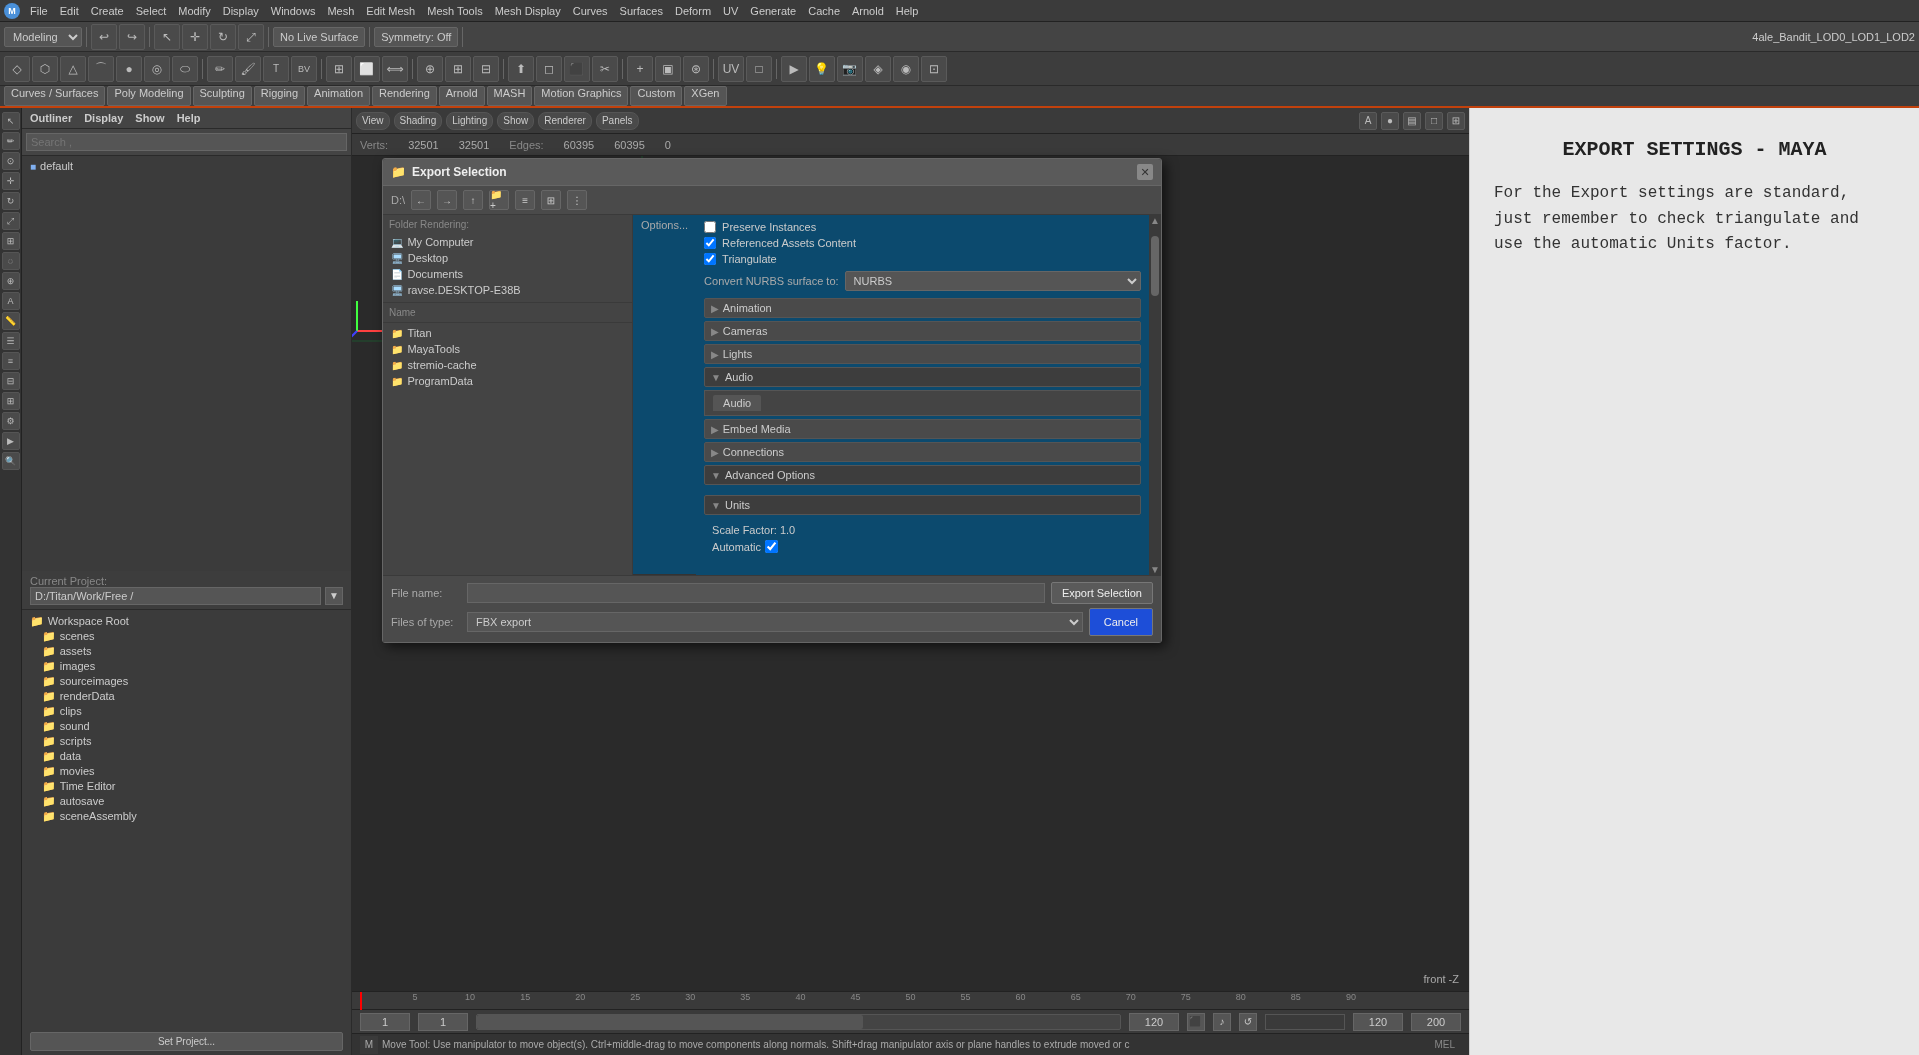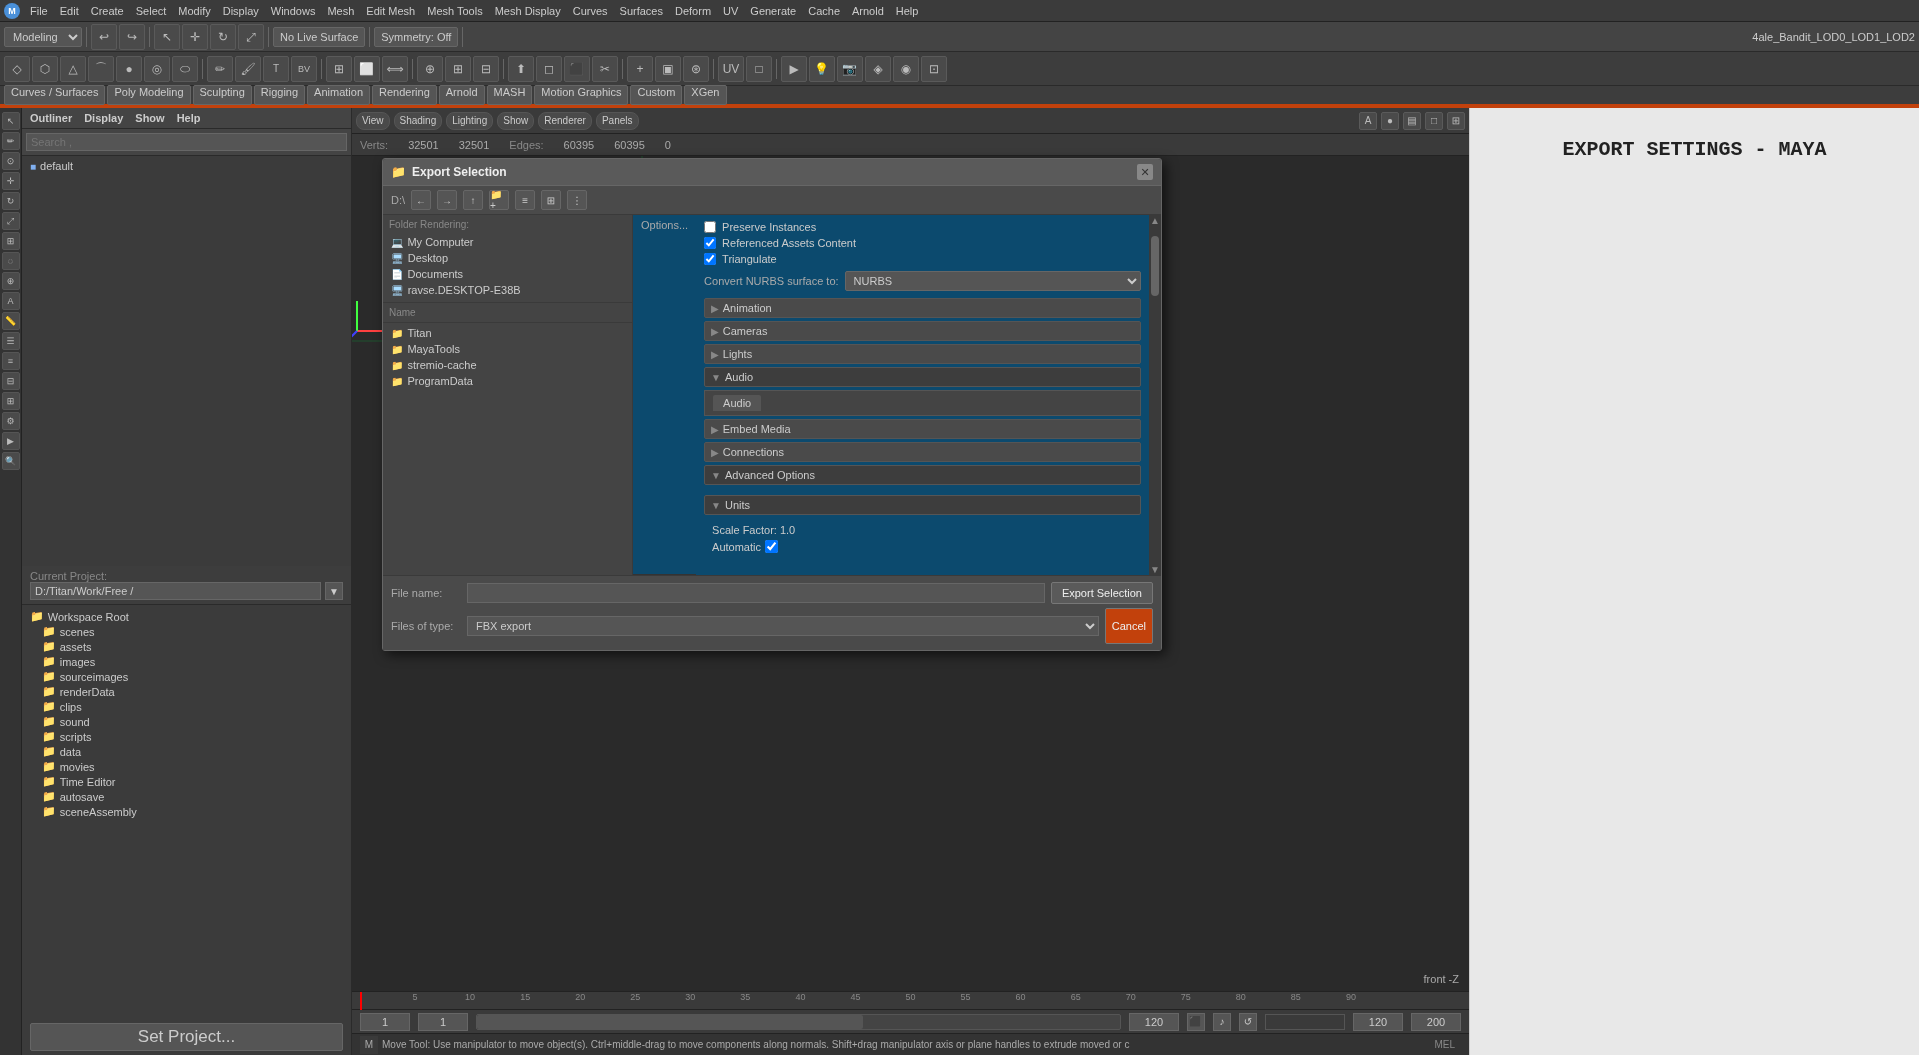--- a/index.html
+++ b/index.html
@@ -574,25 +574,25 @@
       border: 1px solid #777;
       color: #eee;
       height: 22px;
       padding: 0 10px;
       font-size: 11px;
       cursor: pointer;
       border-radius: 2px;
       white-space: nowrap;
     }
     .cancel-btn {
-      background: #c2410c;
+      background: #1d4ed8;
       border: 1px solid #777;
       color: #eee;
-      height: 36px;
-      padding: 0 6px;
+      height: 28px;
+      padding: 0 14px;
       font-size: 11px;
       cursor: pointer;
       border-radius: 2px;
     }
     .files-type-select {
       flex: 1;
       background: #555;
       border: 1px solid #666;
       color: #ccc;
       height: 20px;
@@ -673,21 +673,21 @@
     }
     .tree-folder { color: #f0a030; }
     .tree-indent-1 { padding-left: 12px; }
 
     .set-project-btn {
       margin: 4px 8px;
       background: #555;
       border: 1px solid #666;
       color: #ccc;
       padding: 3px 8px;
-      font-size: 17px;
+      font-size: 10px;
       cursor: pointer;
       border-radius: 2px;
     }
 
     
     .icon-sidebar {
       width: 22px;
       background: #333;
       display: flex;
       flex-direction: column;
@@ -794,21 +794,21 @@
     <div class="toolbar-sep"></div>
     <div class="icon-btn">▶</div>
     <div class="icon-btn">💡</div>
     <div class="icon-btn">📷</div>
     <div class="icon-btn">◈</div>
     <div class="icon-btn">◉</div>
     <div class="icon-btn">⊡</div>
   </div>
 </div>
 
-<div style="background:#3d3d3d;height:22px;display:flex;align-items:center;padding:0 4px;gap:2px;border-bottom:4px solid #c2410c;flex-shrink:0;">
+<div style="background:#3d3d3d;height:22px;display:flex;align-items:center;padding:0 4px;gap:2px;border-bottom:2px solid #c2410c;flex-shrink:0;">
   <div class="toolbar-btn">Curves / Surfaces</div>
   <div class="toolbar-btn" style="background:#555;">Poly Modeling</div>
   <div class="toolbar-btn">Sculpting</div>
   <div class="toolbar-btn">Rigging</div>
   <div class="toolbar-btn">Animation</div>
   <div class="toolbar-btn">Rendering</div>
   <div class="toolbar-btn">Arnold</div>
   <div class="toolbar-btn">MASH</div>
   <div class="toolbar-btn">Motion Graphics</div>
   <div class="toolbar-btn">Custom</div>
@@ -1208,15 +1208,16 @@
             </select>
             <button class="cancel-btn">Cancel</button>
           </div>
         </div>
       </div>
     </div>
   </div>
 
   <div class="right-panel">
     <div class="tutorial-title">EXPORT SETTINGS - MAYA</div>
+    <div class="tutorial-text">For the Export settings are standard, just remember to check triangulate and use the automatic Units factor.</div>
   </div>
 
 </div>
 
 </body></html>

